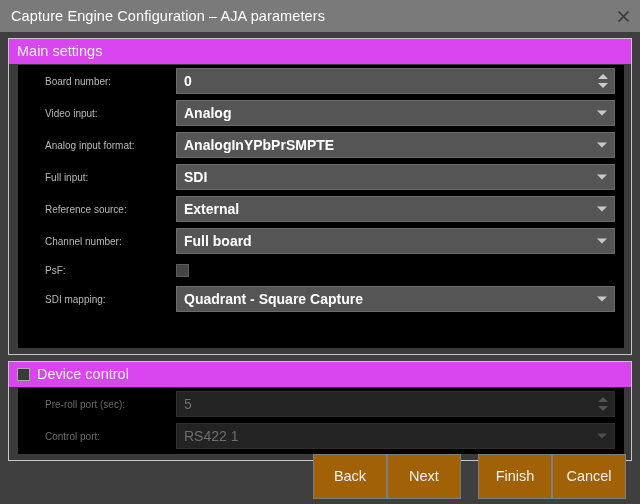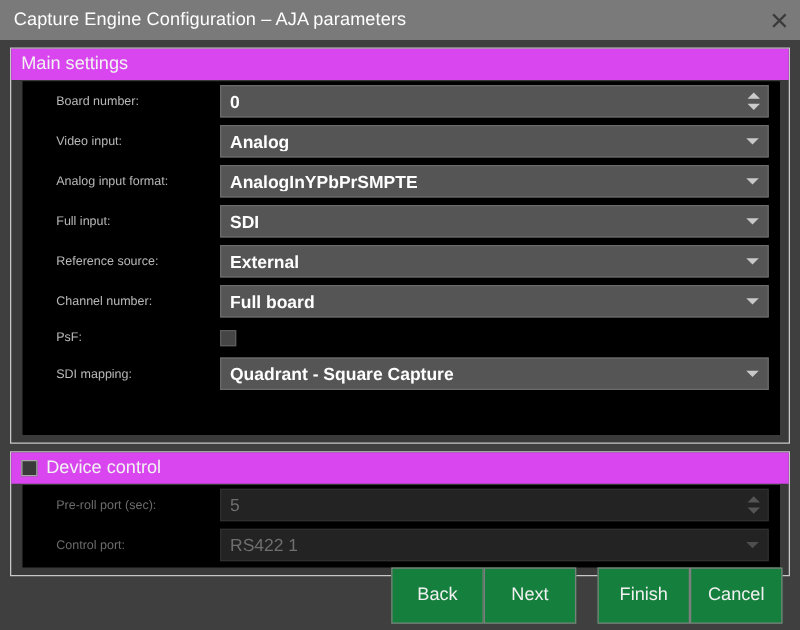--- a/index.html
+++ b/index.html
@@ -206,21 +206,21 @@
     display: flex;
     align-items: center;
     justify-content: flex-end;
     padding-right: 14px;
     box-sizing: border-box;
   }
   .btn {
     height: 45px;
     min-width: 74px;
     padding: 0 12px;
-    background: #15803d;
+    background: #a16207;
     border: 1px solid #7e7e7e;
     color: #f0f0f0;
     font-size: 14.5px;
     font-family: "Liberation Sans", sans-serif;
     display: flex;
     align-items: center;
     justify-content: center;
     cursor: pointer;
     box-sizing: border-box;
   }

